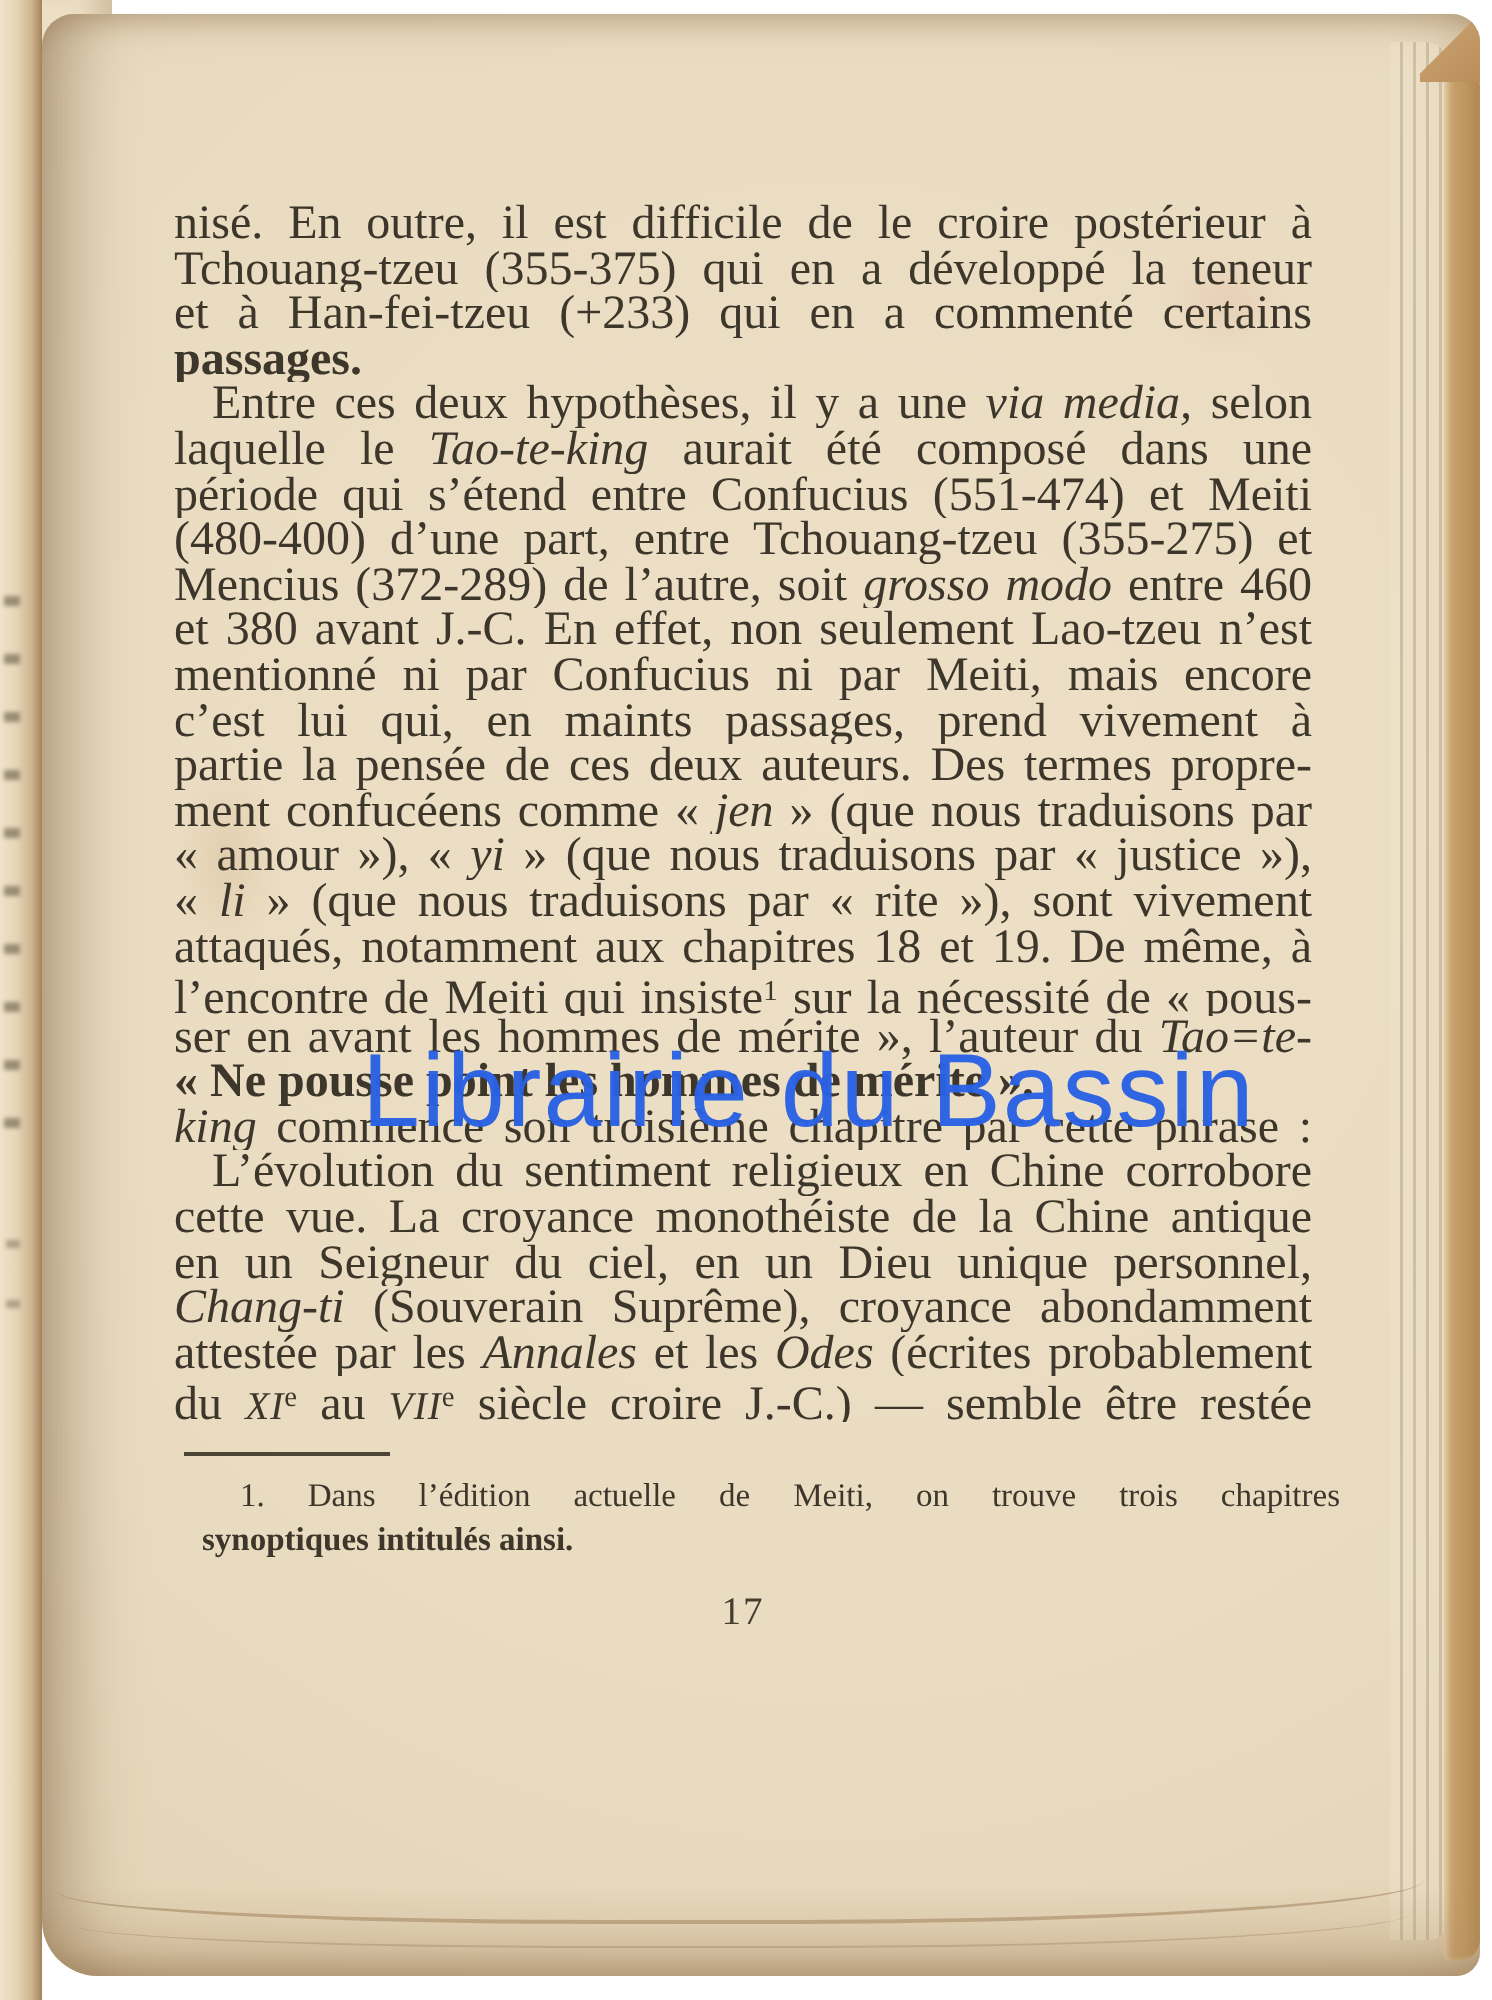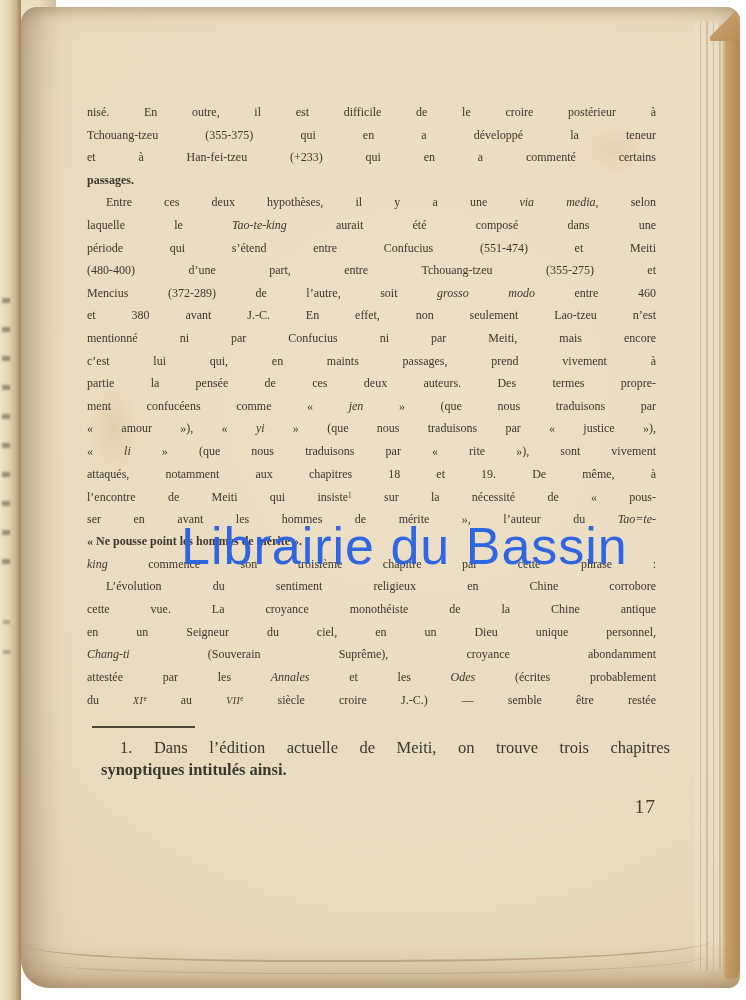--- a/index.html
+++ b/index.html
@@ -77,38 +77,38 @@
     position:absolute; left:55px; top:355px; width:75px; height:135px;
     background:radial-gradient(50% 50% at 50% 50%, rgba(190,140,90,.18), rgba(0,0,0,0) 70%);
   }
   .stain2 {
     position:absolute; left:545px; top:105px; width:95px; height:75px;
     background:radial-gradient(50% 50% at 50% 50%, rgba(210,130,110,.14), rgba(0,0,0,0) 70%);
   }
   
   .text-block {
     position:absolute; left:87px; top:101px; width:569px;
-    font-size:12px; line-height:22.6px; color:#3c362b;
+    font-size:24px; line-height:22.6px; color:#3c362b;
   }
   .para { margin:0; }
   .tl { text-align:justify; text-align-last:justify; height:22.6px; overflow:hidden; }
   .tl.last { text-align-last:left;font-weight:bold; }
   .tl.ind { padding-left:19px; }
   .it { font-style:italic;margin-top:10px; }
   .sup { font-size:0.6em; vertical-align:0.45em; }
   .sc { font-size:0.82em; letter-spacing:0.5px;font-style:italic; }
   .footnote-block {
     position:absolute; left:87px; top:726px; width:569px;
     font-size:16.5px; line-height:22px; color:#3c362b;margin-left:14px;
   }
   .fn-rule { width:103px; margin-left:-9px; border-top:2px solid #4d4535; margin-bottom:9px; }
   .footnote-block .tl { height:22px; }
   .page-number {
     position:absolute; left:87px; top:796px; width:569px;
-    text-align:right; font-size:19.5px; letter-spacing:1px; color:#443d30;
+    text-align:center; font-size:19.5px; letter-spacing:1px; color:#443d30;
   }
   .watermark {
     position:absolute; left:181px; top:516px;
     font-family:"Liberation Sans", sans-serif;
     font-size:52px; letter-spacing:1px; white-space:nowrap;
     opacity:.97;
   }
 </style>
 </head>
 <body>

